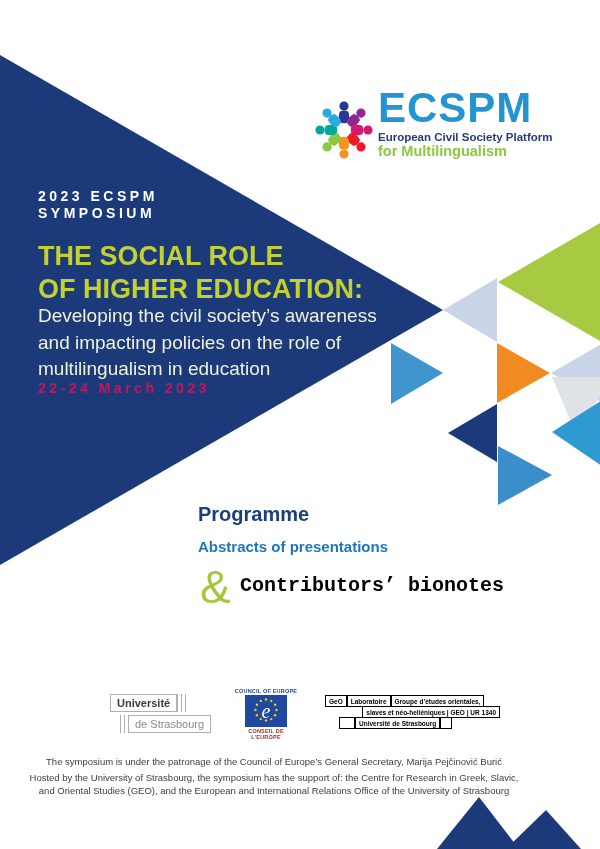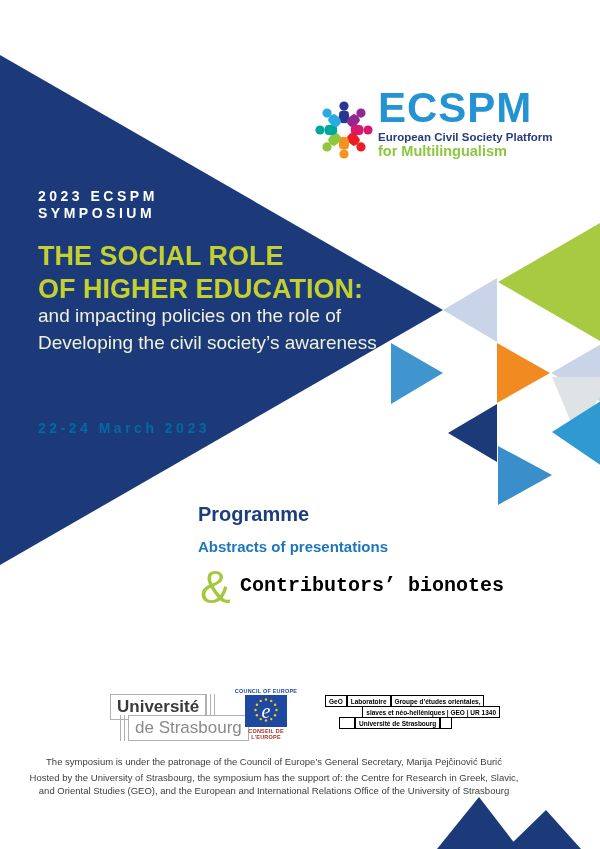--- a/index.html
+++ b/index.html
@@ -21,34 +21,34 @@
   .ecspm-line1{font-size:11.5px;font-weight:bold;color:#273a7e;margin-top:1px;}
   .ecspm-line2{font-size:14.5px;font-weight:bold;color:#8dc63f;margin-top:0px;}
 
   
   .kicker{left:38px;top:188px;color:#ffffff;font-size:14px;font-weight:bold;
           letter-spacing:3.5px;line-height:17px;}
   .title{left:38px;top:233px;color:#c2d12f;font-size:27px;font-weight:bold;
          line-height:33px;letter-spacing:0px;margin-top:7px;}
   .subtitle{left:38px;top:303px;color:#eff1db;font-size:19px;font-weight:400;
             line-height:26.5px;}
-  .dates{left:38px;top:420px;color:#0369a1;font-size:14px;font-weight:bold;
+  .dates{left:38px;top:380px;color:#be185d;font-size:14px;font-weight:bold;
          letter-spacing:3.5px;}
 
   
   .contents{left:198px;top:503px;width:320px;height:120px;}
   .c-item1{position:absolute;left:0;top:0;font-size:20px;font-weight:bold;color:#1c3e7d;}
   .c-item2{position:absolute;left:0;top:35px;font-size:15px;font-weight:bold;color:#1e77bc;}
   .c-amp{position:absolute;left:2px;top:57px;font-size:46px;font-weight:400;color:#a5c73c;}
   .c-item3{position:absolute;left:42px;top:71px;font-size:20px;font-weight:bold;color:#000000;font-family:Liberation Mono, monospace;}
 
   
   .unistra{left:110px;top:694px;width:96px;height:44px;font-family:"Liberation Sans",sans-serif;}
   .u-row{position:absolute;display:flex;align-items:stretch;}
-  .u-box{border:1px solid #b0b0b0;background:#fff;padding:2px 6px;font-size:17px;white-space:nowrap;}
+  .u-box{border:1px solid #b0b0b0;background:#fff;padding:2px 6px;font-size:11px;white-space:nowrap;}
   .u-top{left:0;top:0;}
   .u-bot{left:10px;top:21px;text-align:right;}
   .u-top .u-box{font-weight:bold;color:#3a3a3a;}
   .u-bot .u-box{color:#8a8a8a;}
   .u-bars{display:flex;}
   .u-bars i{display:block;width:3px;border-left:1px solid #b0b0b0;height:100%;}
 
   .coe{left:233px;top:688px;width:66px;height:56px;text-align:center;}
   .coe-top{font-size:5.5px;font-weight:bold;color:#1f49a0;letter-spacing:0.2px;}
   .coe-flag{position:relative;width:42px;height:32px;background:#1f49a0;margin:1px auto 1px auto;}
@@ -134,22 +134,23 @@
   <div>2023 ECSPM</div>
   <div>SYMPOSIUM</div>
 </div>
 
 <div class="abs title">
   <div>THE SOCIAL ROLE</div>
   <div>OF HIGHER EDUCATION:</div>
 </div>
 
 <div class="abs subtitle">
+  <div>Developing the civil society’s awareness</div>
   <div>and impacting policies on the role of</div>
-  <div>Developing the civil society’s awareness</div>
+  <div>multilingualism in education</div>
 </div>
 
 <div class="abs dates">22-24 March 2023</div>
 
 <div class="abs contents">
   <div class="c-item1">Programme</div>
   <div class="c-item2">Abstracts of presentations</div>
   <div class="c-amp">&amp;</div>
   <div class="c-item3">Contributors’ bionotes</div>
 </div>

